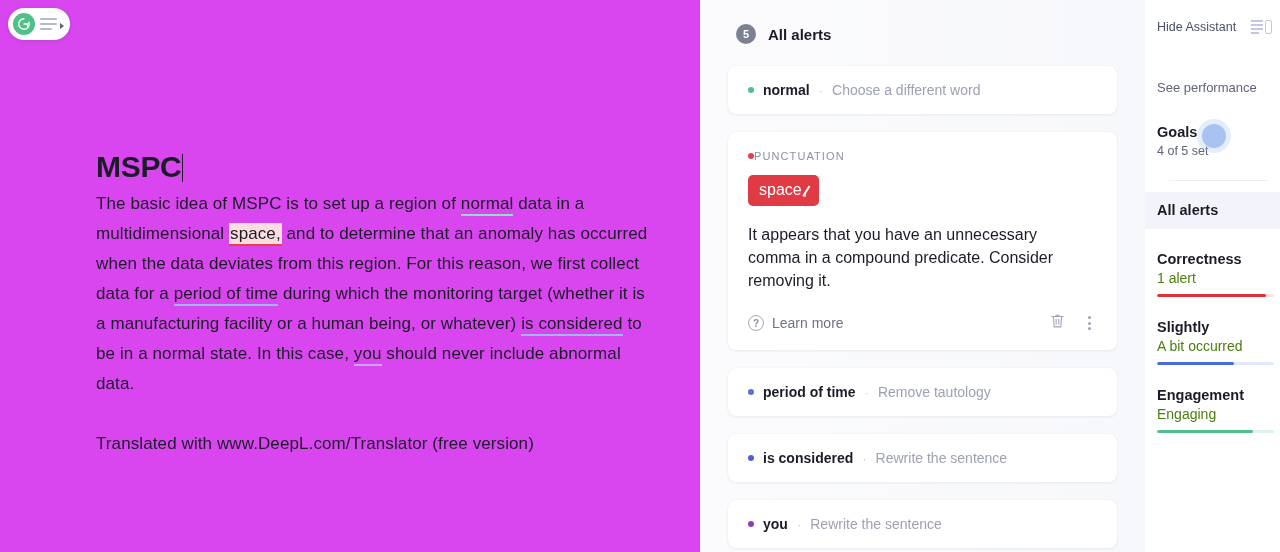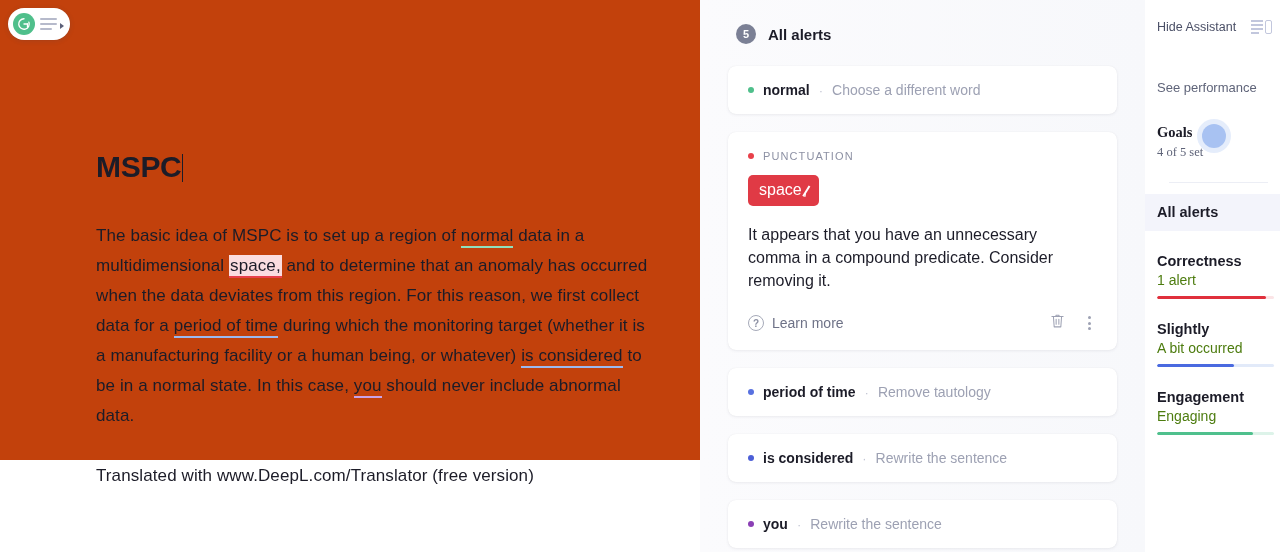--- a/index.html
+++ b/index.html
@@ -35,35 +35,35 @@
   .menu-caret {
     position: absolute; right: -4px; top: 5px;
     width: 0; height: 0;
     border-top: 3px solid transparent; border-bottom: 3px solid transparent;
     border-left: 4px solid #5c6079;
   }
 
   
   .editor {
     position: relative;
-    width: 700px; height: 460px;
+    width: 700px; height: 552px;
     padding: 150px 0 0 96px;
-    background: #c2410c;
+    background: #d946ef;
   }
   .doc-title {
     font-size: 30px; font-weight: bold; color: #1c1c28;
     letter-spacing: -0.3px; line-height: 1.1;
     display: inline-block; position: relative;
   }
   .caret {
     display: inline-block; width: 1px; height: 28px;
     background: #1c1c28; vertical-align: -5px; margin-left: 1px;
   }
   .doc-body {
-    margin-top: 38px;
+    margin-top: 6px;
     font-size: 17px; line-height: 30px; color: #1c1c28;
     max-width: 552px; letter-spacing: 0.1px;
   }
   .doc-body p + p { margin-top: 30px; }
   .u-green { border-bottom: 2px solid #8fe0bd; padding-bottom: 1px; }
   .u-blue  { border-bottom: 2px solid #9bb9f0; padding-bottom: 1px; }
   .u-purple{ border-bottom: 2px solid #c9a4e8; padding-bottom: 1px; }
   .u-red-hl {
     background: #fbdde0; border-bottom: 2px solid #e8404a;
     padding: 1px 1px 1px 1px;
@@ -93,21 +93,21 @@
   .card.collapsed {
     height: 48px; display: flex; align-items: center; padding: 0 20px;
     gap: 9px;
   }
   .dot { width: 6px; height: 6px; border-radius: 50%; flex: 0 0 6px; }
   .c-term { font-size: 14px; font-weight: bold; color: #1c1c28; }
   .c-sep { font-size: 13px; color: #c3c6d4; }
   .c-action { font-size: 14px; color: #9da1b3; }
 
   .card.expanded { padding: 18px 20px 12px 20px; }
-  .cat-row { display: flex; align-items: center; gap: 9px; }
+  .cat-row { display: flex; align-items: center; gap: 0; }
   .cat-dot { width: 6px; height: 6px; border-radius: 50%; background: #e8404a; flex: 0 0 6px; }
   .cat-label {
     font-size: 11px; letter-spacing: 1.1px; color: #8d91a4; font-weight: normal;
   }
   .chip {
     display: inline-flex; align-items: center;
     margin: 13px 0 0 0;
     background: #e03a45; color: #fff;
     border-radius: 5px; padding: 5px 10px 6px 11px;
     font-size: 16px; line-height: 20px;
@@ -156,21 +156,21 @@
   .panel-icon .lines i:nth-child(3) { width: 12px; }
   .panel-icon .lines i:nth-child(4) { width: 8px; }
   .panel-icon .box { width: 7px; height: 14px; border: 1.6px solid #c2c7dd; border-radius: 2px; }
 
   .score-block { padding: 38px 12px 0 12px; }
   .score-row { display: flex; align-items: baseline; gap: 9px; }
   .score-label { font-size: 14.5px; font-weight: bold; color: #1c1c28; }
   .score-value { font-size: 21px; font-weight: bold; color: #1c1c28; }
   .score-sub { font-size: 13px; color: #5f6479; margin-top: 4px; }
 
-  .goals-block { padding: 29px 0 0 12px; position: relative; font-family: Liberation Serif, serif; }
+  .goals-block { padding: 29px 0 0 12px; position: relative; }
   .goals-row { display: flex; align-items: center; }
   .goals-label { font-size: 14.5px; font-weight: bold; color: #1c1c28; }
   .goals-circle {
     position: absolute; left: 57px; top: 29px;
     width: 24px; height: 24px; border-radius: 50%;
     background: #a8c2f2;
     box-shadow: 0 0 0 5px rgba(168,194,242,0.30);
   }
   .goals-sub { font-size: 12.5px; color: #5f6479; margin-top: 4px; }
 

